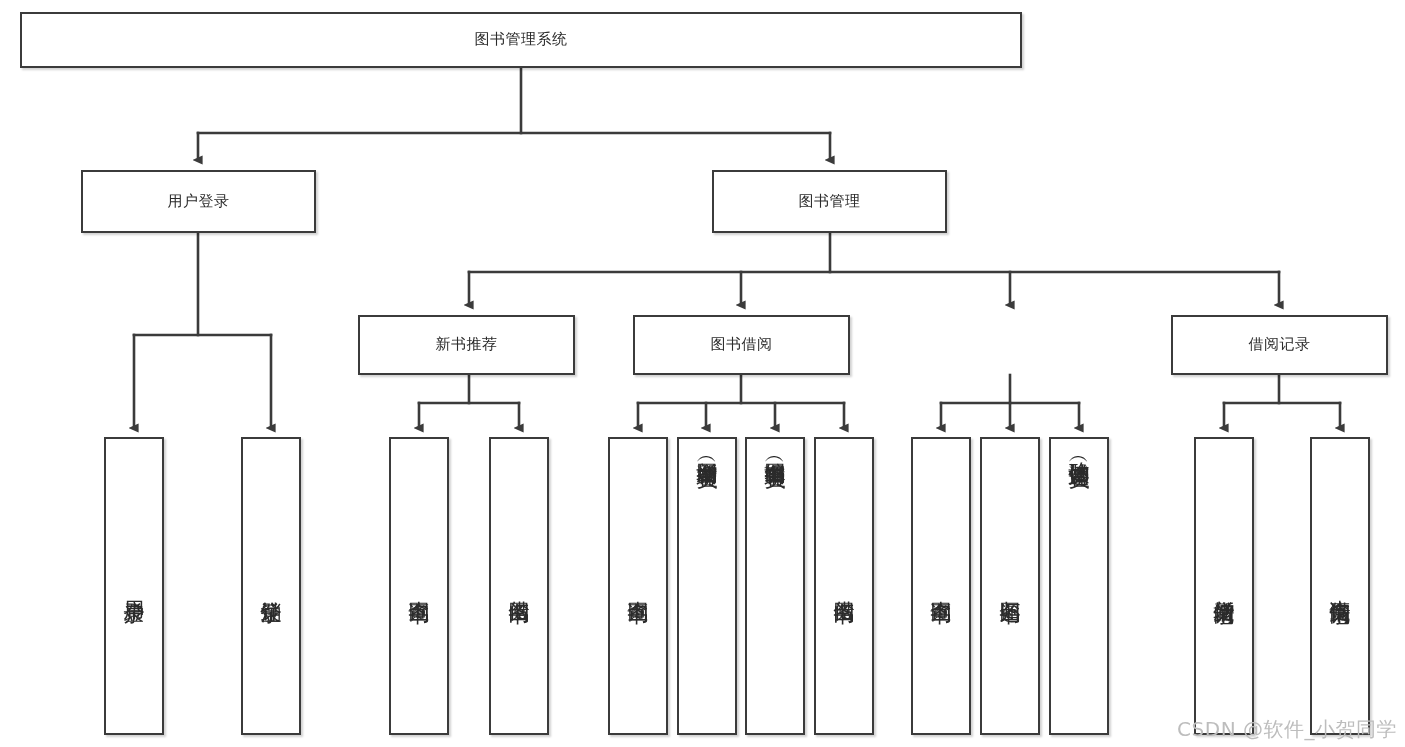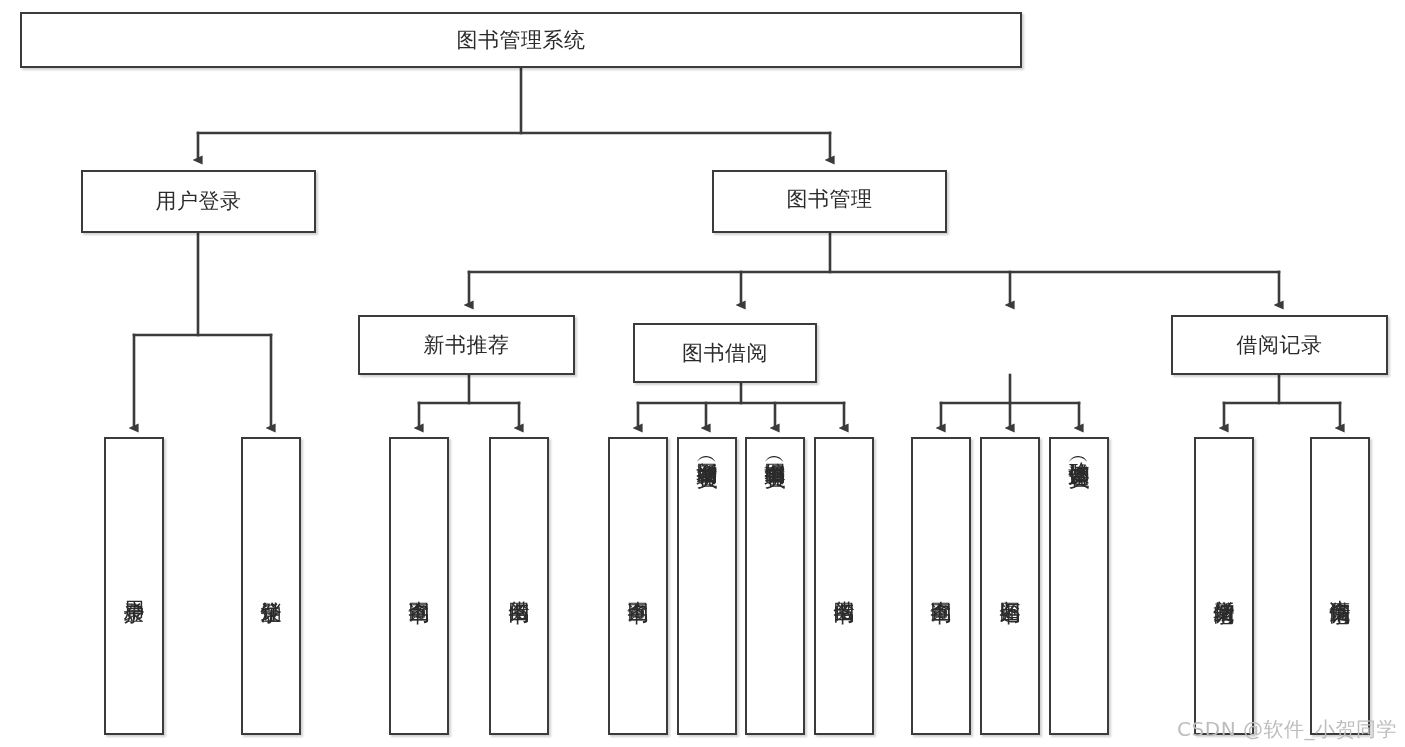--- a/index.html
+++ b/index.html
@@ -29,21 +29,21 @@
     box-sizing: border-box;
     border: 2px solid #3b3b3b;
     background: #ffffff;
     display: flex;
     align-items: center;
     justify-content: center;
     box-shadow: 2px 2px 2px rgba(0,0,0,0.18);
   }
   .node .lbl {
     color: #2b2b2b;
-    font-size: 21px;
+    font-size: 15px;
     line-height: 1.18;
     letter-spacing: 0.5px;
     white-space: nowrap;
   }
   .node.horiz .lbl {
     writing-mode: horizontal-tb;
   }
   .node.vert {
     align-items: flex-start;
     justify-content: center;
@@ -127,28 +127,28 @@
     </g>
   </svg>
 
   <div class="node horiz" style="left:20px; top:12px; width:1002px; height:56px;">
     <span class="lbl">图书管理系统</span>
   </div>
 
   <div class="node horiz" style="left:81px; top:170px; width:235px; height:63px;">
     <span class="lbl">用户登录</span>
   </div>
-  <div class="node horiz" style="left:712px; top:170px; width:235px; height:63px;font-family:Liberation Mono, monospace;">
+  <div class="node horiz" style="left:712px; top:170px; width:235px; height:63px;">
     <span class="lbl">图书管理</span>
   </div>
 
   <div class="node horiz" style="left:358px; top:315px; width:217px; height:60px;">
     <span class="lbl">新书推荐</span>
   </div>
-  <div class="node horiz" style="left:633px; top:315px; width:184px; height:60px;margin-top:8px;">
+  <div class="node horiz" style="left:633px; top:315px; width:217px; height:60px;">
     <span class="lbl">图书借阅</span>
   </div>
   <div class="node horiz" style="left:1171px; top:315px; width:217px; height:60px;">
     <span class="lbl">借阅记录</span>
   </div>
 
   <div class="node vert centered" style="left:104px; top:437px; width:60px; height:298px;">
     <span class="lbl">用户登录</span>
   </div>
   <div class="node vert centered" style="left:241px; top:437px; width:60px; height:298px;">

